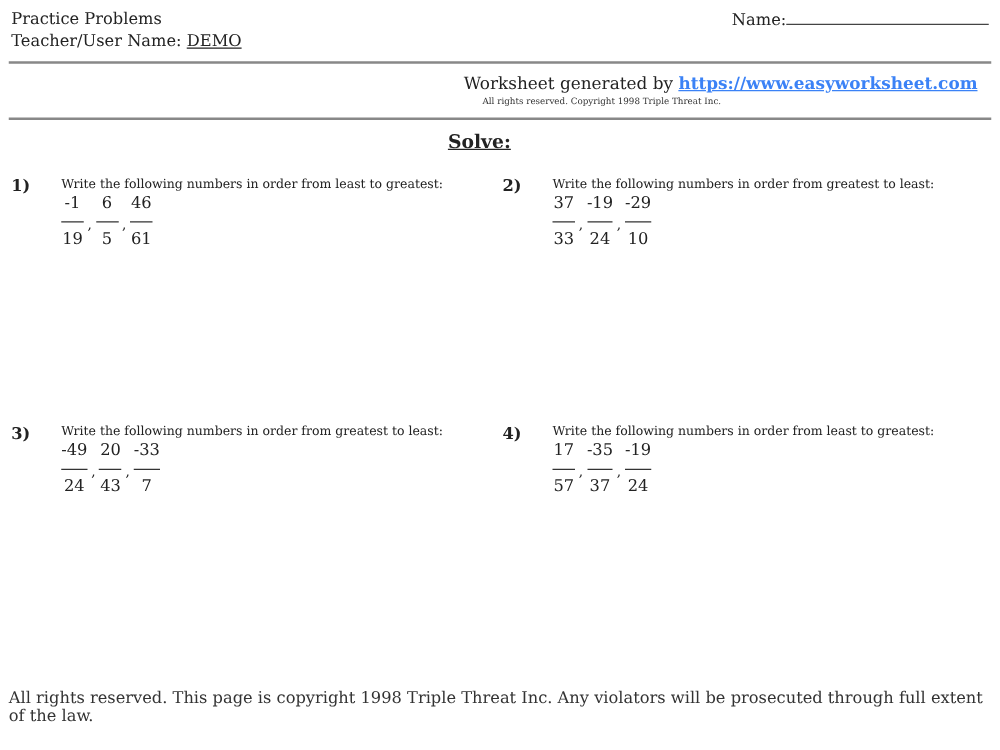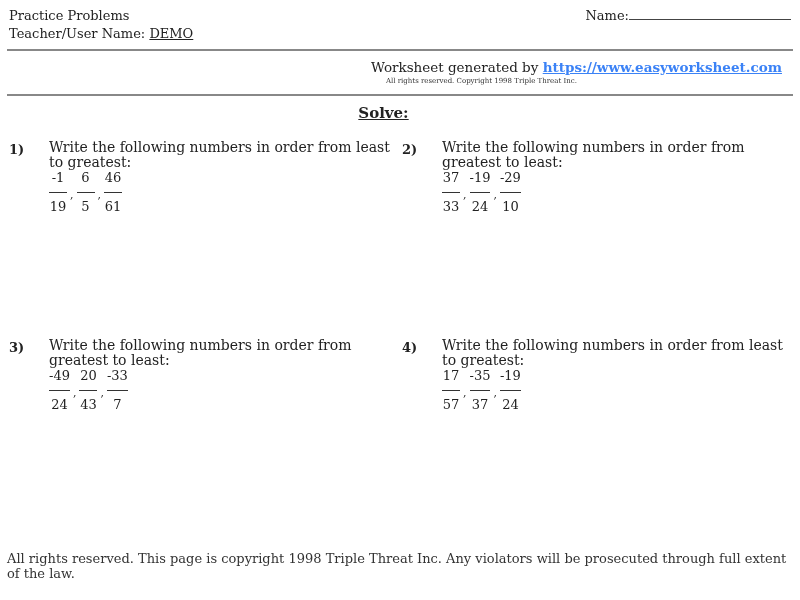--- a/index.html
+++ b/index.html
@@ -11,21 +11,21 @@
     .hdr-left { left: 9px; top: 7px; font-size: 13px; line-height: 18px; }
     .hdr-left .demo { text-decoration: underline; }
     .hdr-right { right: 9px; top: 7px; font-size: 13px; line-height: 18px; text-align: center; }
     .blank { display: inline-block; border-bottom: 1px solid #444; height: 12px; vertical-align: baseline; }
     .rule { left: 7px; width: 786px; height: 0; border-top: 2px solid #888; }
     .gen { right: 18px; top: 59px; font-size: 13.5px; }
     .gen a { color: #3b82f6; font-weight: bold; text-decoration: underline; }
     .gen-copy { left: 386px; top: 77px; font-size: 7px; color: #333; }
     .solve { left: 0; width: 767px; top: 104px; text-align: center; font-weight: bold; font-size: 15px; text-decoration: underline; }
     .q-num { font-weight: bold; font-size: 13px; }
-    .q-text { font-size: 14px; line-height: 15px; width: 350px; }
+    .q-text { font-size: 10px; line-height: 15px; width: 350px; }
     .fracs { display: flex; align-items: center; font-size: 13px; }
     .frac { display: flex; flex-direction: column; align-items: center; min-width: 18px; }
     .frac .n { line-height: 15px; }
     .frac .bar { width: 100%; border-top: 1px solid #333; margin: 7px 0 6px; }
     .frac .d { line-height: 15px; }
     .comma { padding: 0 3px; font-size: 11px; margin-top: 4px; }
     .footer { left: 7px; top: 551px; font-size: 13px; color: #333; }
   </style>
 </head>
 <body>

